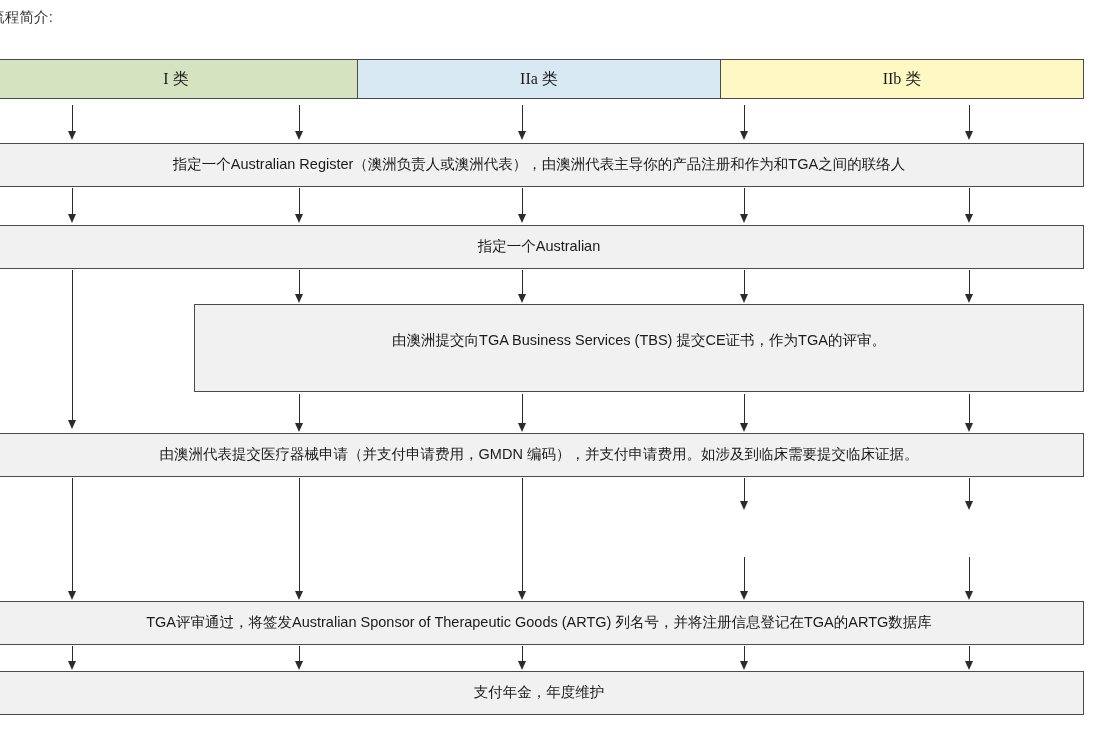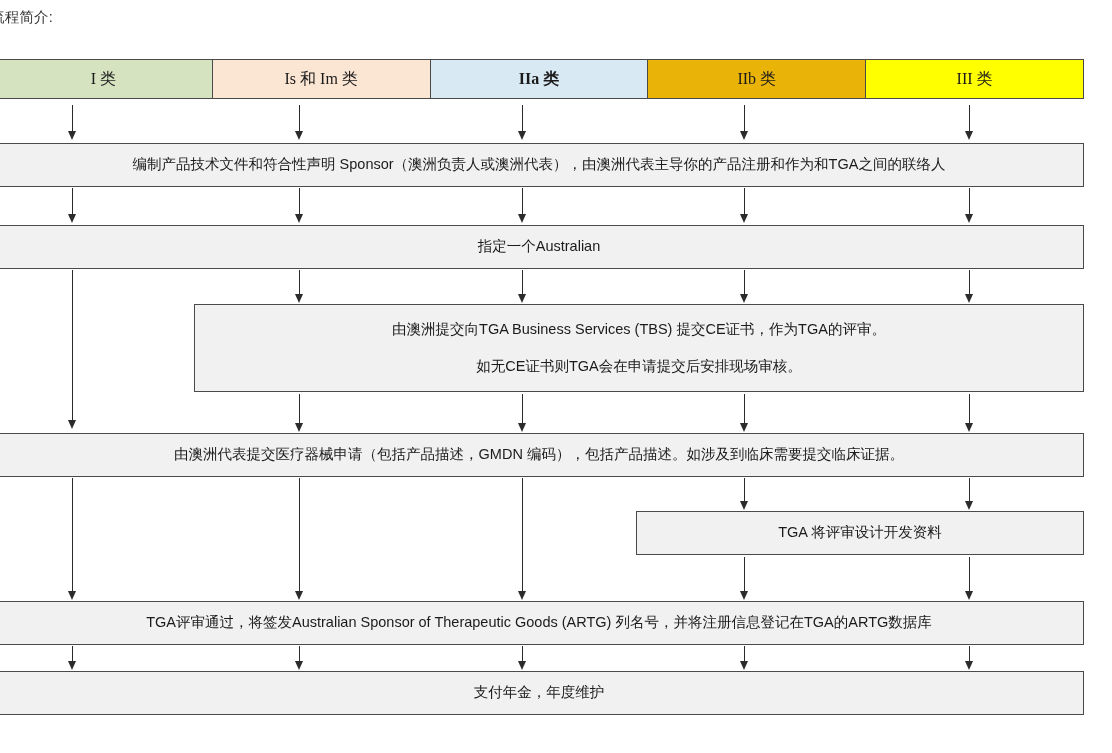--- a/index.html
+++ b/index.html
@@ -107,46 +107,40 @@
 </style>
 </head>
 <body>
 
 <div id="canvas">
 
   <div class="intro">流程简介:</div>
 
   <div class="class-row">
     <div class="class-cell" style="background: rgb(213, 227, 192);">I 类</div>
-    <div class="class-cell" style="background: rgb(251, 229, 211);">Is 和 Im 类</div>
-    <div class="class-cell" style="background: rgb(217, 233, 243); font-weight: bold;">IIa 类</div>
-    <div class="class-cell" style="background: #eab308;">IIb 类</div>
-    <div class="class-cell" style="background: rgb(255, 255, 0);">III 类</div>
+    <div class="class-cell" style="background: rgb(217, 233, 243);">IIa 类</div>
+    <div class="class-cell" style="background: #fef9c3;">IIb 类</div>
   </div>
 
   <div class="box" id="box-sponsor">
-    <div class="line">编制产品技术文件和符合性声明 Sponsor（澳洲负责人或澳洲代表），由澳洲代表主导你的产品注册和作为和TGA之间的联络人</div>
+    <div class="line">指定一个Australian Register（澳洲负责人或澳洲代表），由澳洲代表主导你的产品注册和作为和TGA之间的联络人</div>
   </div>
 
   <div class="box" id="box-tech-file">
     <div class="line">指定一个Australian</div>
   </div>
 
   <div class="box two-line" id="box-ce-cert">
     <div class="line">由澳洲提交向TGA Business Services (TBS) 提交CE证书，作为TGA的评审。</div>
-    <div class="line">如无CE证书则TGA会在申请提交后安排现场审核。</div>
   </div>
 
   <div class="box" id="box-device-app">
-    <div class="line">由澳洲代表提交医疗器械申请（包括产品描述，GMDN 编码），包括产品描述。如涉及到临床需要提交临床证据。</div>
-  </div>
-
-  <div class="box" id="box-design-rev">
-    <div class="line">TGA 将评审设计开发资料</div>
-  </div>
+    <div class="line">由澳洲代表提交医疗器械申请（并支付申请费用，GMDN 编码），并支付申请费用。如涉及到临床需要提交临床证据。</div>
+  </div>
+
 
   <div class="box" id="box-artg">
     <div class="line">TGA评审通过，将签发Australian Sponsor of Therapeutic Goods (ARTG) 列名号，并将注册信息登记在TGA的ARTG数据库</div>
   </div>
 
   <div class="box" id="box-annual">
     <div class="line">支付年金，年度维护</div>
   </div>
 
   <div id="arrow-layer">

